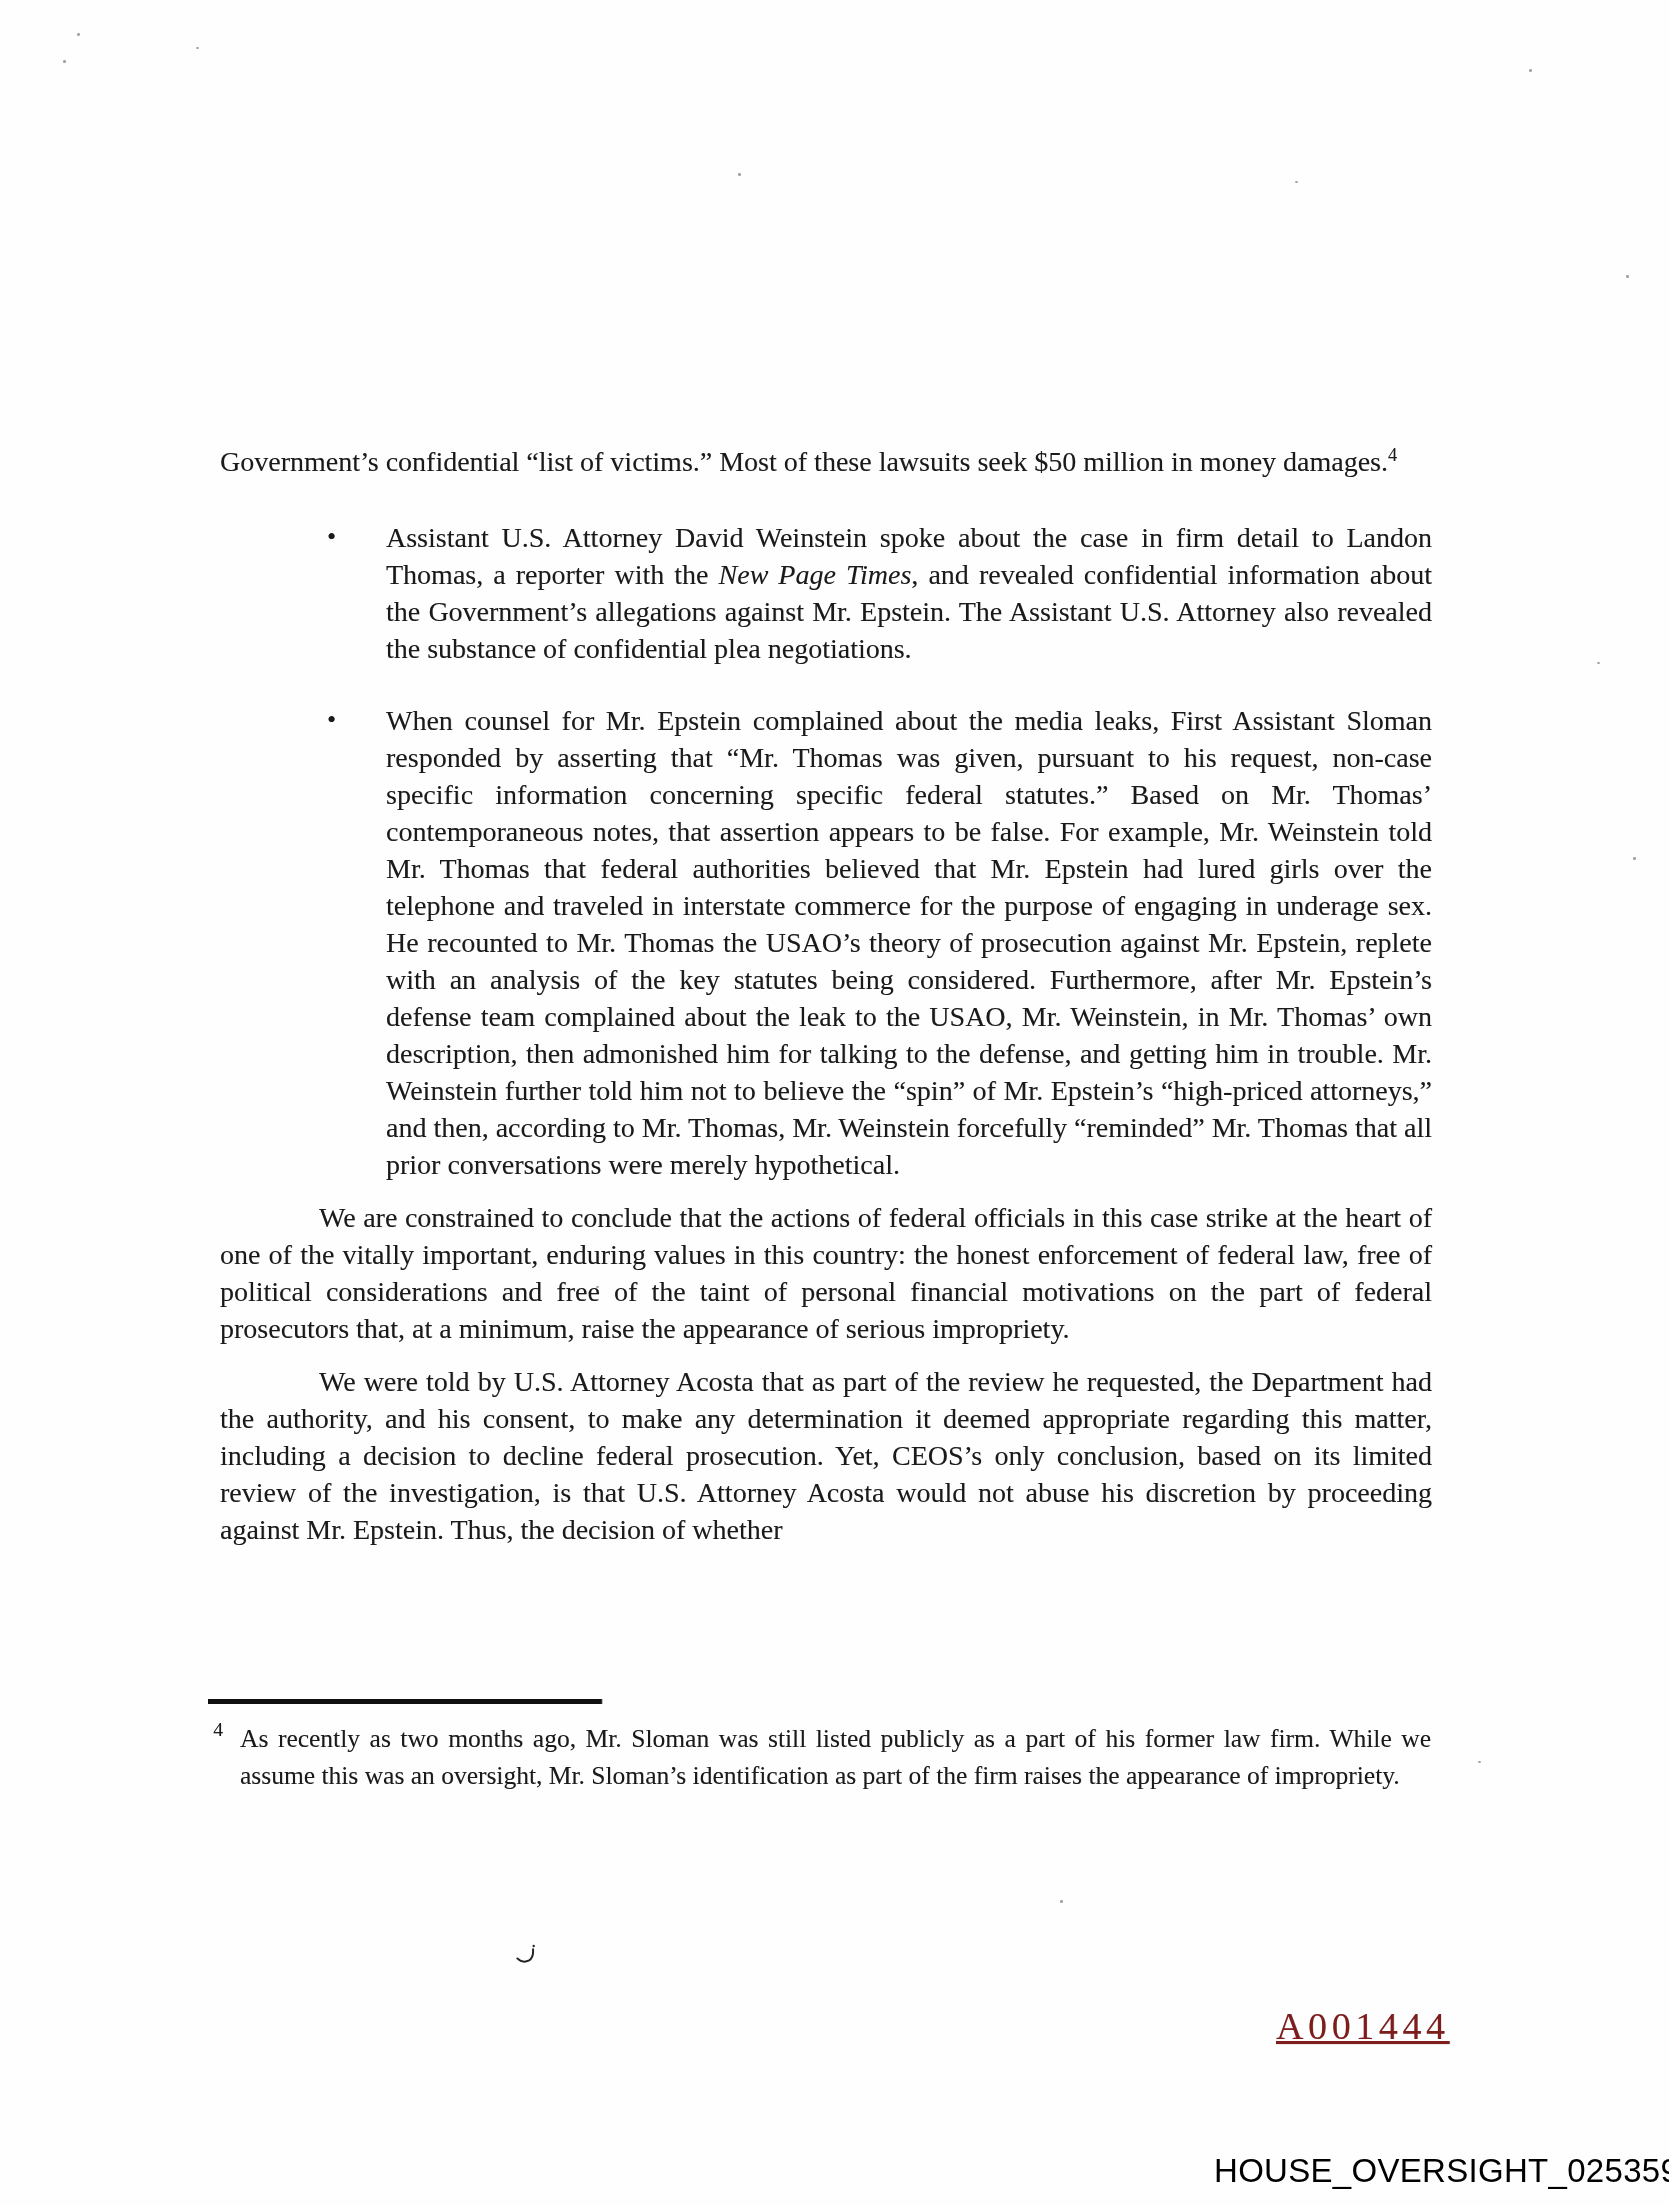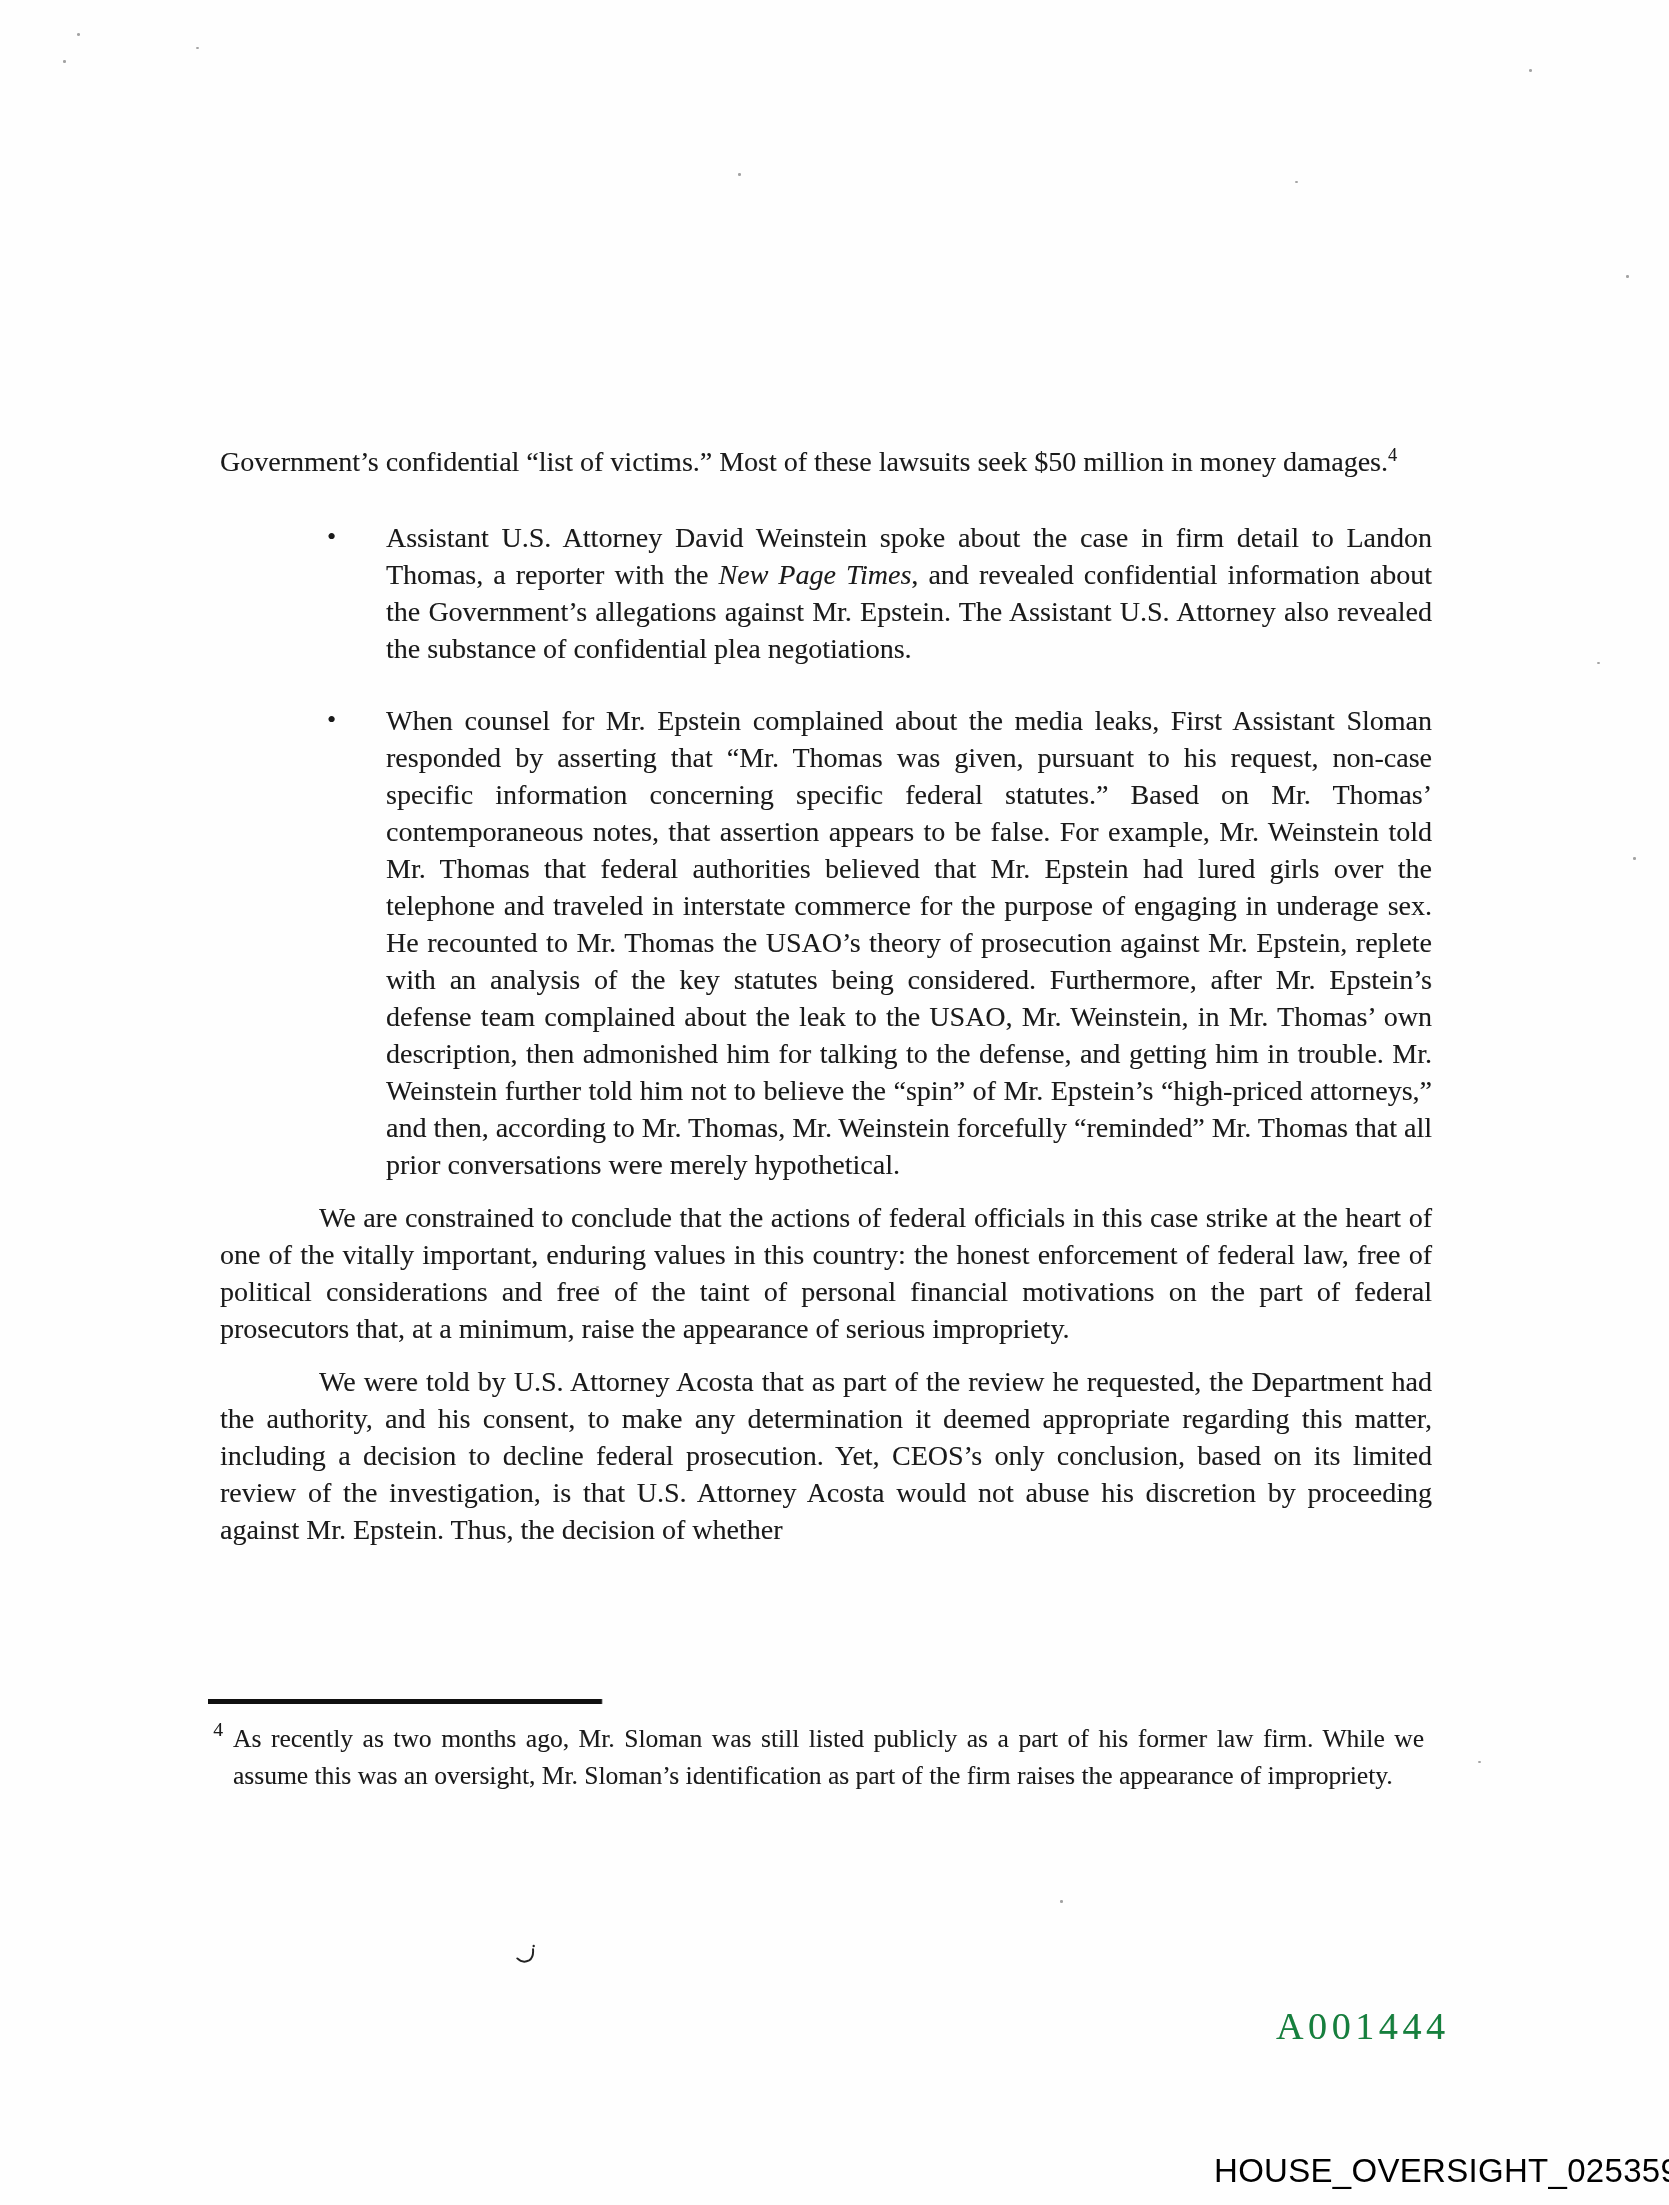--- a/index.html
+++ b/index.html
@@ -58,36 +58,37 @@
     box-shadow: 1.3px 0 0 #333;
   }
   .fn { position: relative; margin-top: 15.7px; }
   .fn-num {
     position: absolute;
     left: 5.2px;
     top: -1.3px;
     font-size: 19.6px;
   }
   .fn-text {
-    margin: 0 0 0 25px;
+    margin: 0 0 0 32px;
     width: 1191px;
     font-size: 25.5px;
     line-height: 37px;
     text-align: justify;
   }
 
   .squiggle { position: absolute; left: 516px; top: 1944px; }
 
   .doc-num {
     position: absolute;
     left: 1276px;
     top: 2004px;
     font-size: 38px;
     letter-spacing: 4.6px;
-    color: #15803d;
+    color: #7f1d1d;
+    text-decoration: underline;
   }
   .bates {
     position: absolute;
     left: 1214px;
     top: 2152px;
     font-family: "Liberation Sans", sans-serif;
     font-size: 33px;
     letter-spacing: 0.3px;
     color: #000;
     text-shadow: none;

